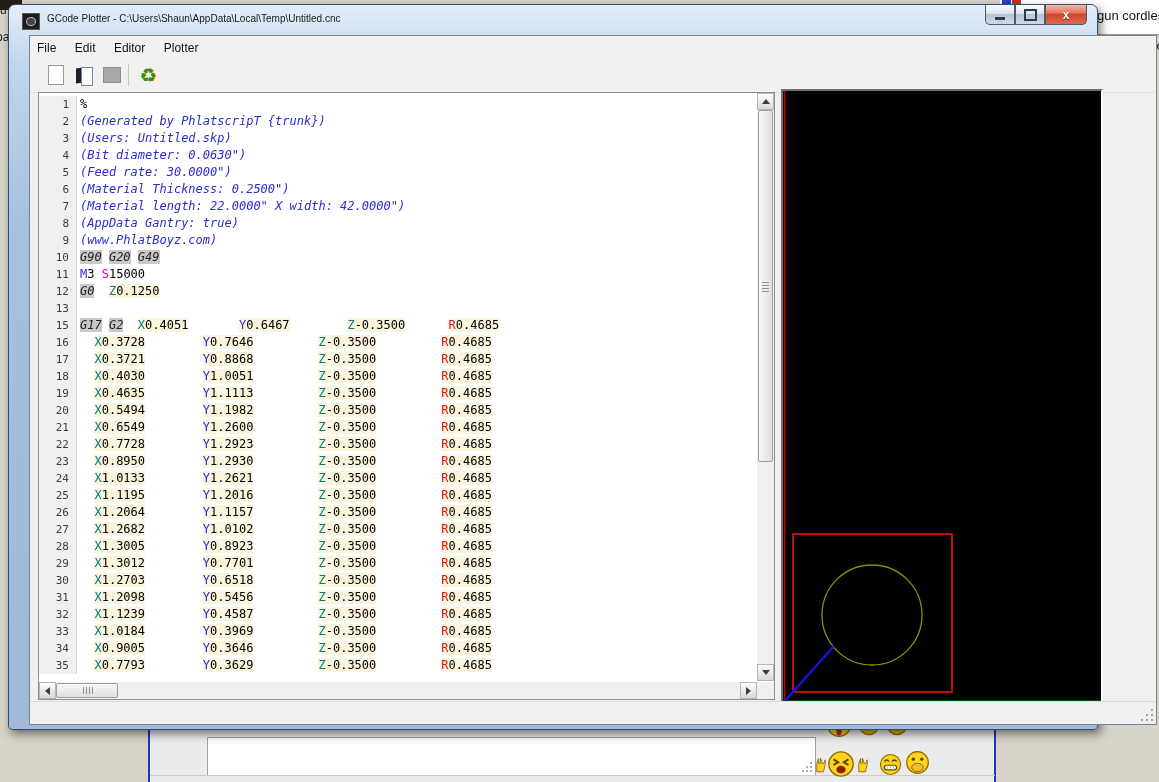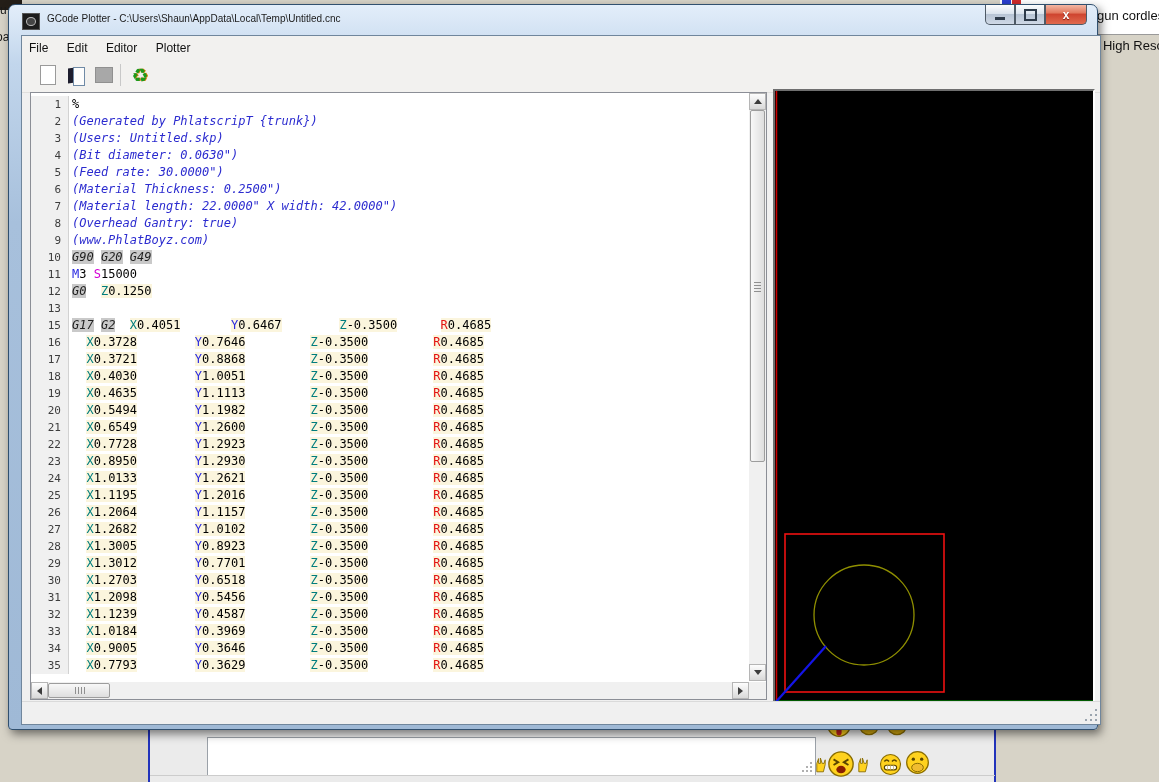--- a/index.html
+++ b/index.html
@@ -35,21 +35,21 @@
   .wbtn{width:30px;height:20px;border:1px solid #4e5a66;border-top:none;box-sizing:border-box;
         display:flex;align-items:center;justify-content:center;
         background:linear-gradient(180deg,#fdfdfd 0%,#dbe4ee 45%,#b7c4d4 50%,#cfd9e6 100%);}
   .wbtn.first{border-radius:0 0 0 5px;}
   .wbtn.close{width:42px;border-radius:0 0 5px 0;
         background:linear-gradient(180deg,#f4b7a4 0%,#e27a60 40%,#cf4530 50%,#e06a4e 100%);}
   .glyph-min{width:10px;height:3px;background:#2e3b4a;margin-top:8px;}
   .glyph-max{width:9px;height:8px;border:2px solid #2e3b4a;}
   .glyph-close{color:#fff;font-weight:bold;font-size:12px;text-shadow:0 1px 1px #7a1a10;}
 
-  #win-inner{left:12px;top:30px;width:1078px;height:688px;background:#f0f0f0;border:1px solid #70869c;box-sizing:content-box;}
+  #win-inner{left:20px;top:30px;width:1078px;height:688px;background:#f0f0f0;border:1px solid #70869c;box-sizing:content-box;padding-left:48px;}
   #menubar{left:0;top:0;right:0;height:24px;background:#f2f1ef;position:absolute;}
   .menu-item{display:inline-block;padding:5px 7px 0 7px;font-size:12px;color:#111;}
   #toolbar{left:0;top:24px;right:0;height:32px;background:#f2f1ef;border-bottom:1px solid #e0dfdd;position:absolute;}
   .tbtn{position:absolute;top:3px;width:24px;height:24px;display:flex;align-items:center;justify-content:center;}
   #tb-sep{left:98px;top:4px;width:1px;height:22px;background:#c8c8c8;position:absolute;}
   .icon-page{width:14px;height:18px;background:#fff;border:1px solid #9a9a9a;}
   .icon-open{width:16px;height:17px;position:relative;}
   .icon-open .back{position:absolute;left:0;top:1px;width:7px;height:15px;background:#1d1d2e;transform:skewY(-8deg);}
   .icon-open .page{position:absolute;left:5px;top:0;width:10px;height:17px;background:#fdfdfd;border:1px solid #6f8aa6;}
   .icon-save{width:16px;height:14px;background:#a8a8a8;border:1px solid #909090;}
@@ -216,21 +216,21 @@
       <div id="editor-panel">
         <div id="code-clip">
           <div id="code-lines">
               <div class="row"><span class="num">1</span><span class="code">%</span></div>
               <div class="row"><span class="num">2</span><span class="code"><span class="cm">(Generated by PhlatscripT {trunk})</span></span></div>
               <div class="row"><span class="num">3</span><span class="code"><span class="cm">(Users: Untitled.skp)</span></span></div>
               <div class="row"><span class="num">4</span><span class="code"><span class="cm">(Bit diameter: 0.0630")</span></span></div>
               <div class="row"><span class="num">5</span><span class="code"><span class="cm">(Feed rate: 30.0000")</span></span></div>
               <div class="row"><span class="num">6</span><span class="code"><span class="cm">(Material Thickness: 0.2500")</span></span></div>
               <div class="row"><span class="num">7</span><span class="code"><span class="cm">(Material length: 22.0000" X width: 42.0000")</span></span></div>
-              <div class="row"><span class="num">8</span><span class="code"><span class="cm">(Overhead Gantry: true)</span></span></div>
+              <div class="row"><span class="num">8</span><span class="code"><span class="cm">(AppData Gantry: true)</span></span></div>
               <div class="row"><span class="num">9</span><span class="code"><span class="cm">(www.PhlatBoyz.com)</span></span></div>
               <div class="row"><span class="num">10</span><span class="code"><span class="g">G90</span> <span class="g">G20</span> <span class="g">G49</span></span></div>
               <div class="row"><span class="num">11</span><span class="code"><span><span class="l-m">M</span>3</span> <span><span class="l-s">S</span>15000</span></span></div>
               <div class="row"><span class="num">12</span><span class="code"><span class="g">G0</span>  <span class="tok"><span class="l-z">Z</span>0.1250</span></span></div>
               <div class="row"><span class="num">13</span></div>
               <div class="row"><span class="num">15</span><span class="code"><span class="g">G17</span> <span class="g">G2</span>  <span class="tok"><span class="l-x">X</span>0.4051</span>       <span class="tok"><span class="l-y">Y</span>0.6467</span>        <span class="tok"><span class="l-z">Z</span>-0.3500</span>      <span class="tok"><span class="l-r">R</span>0.4685</span></span></div>
               <div class="row"><span class="num">16</span><span class="code">  <span class="tok"><span class="l-x">X</span>0.3728</span>        <span class="tok"><span class="l-y">Y</span>0.7646</span>         <span class="tok"><span class="l-z">Z</span>-0.3500</span>         <span class="tok"><span class="l-r">R</span>0.4685</span></span></div>
               <div class="row"><span class="num">17</span><span class="code">  <span class="tok"><span class="l-x">X</span>0.3721</span>        <span class="tok"><span class="l-y">Y</span>0.8868</span>         <span class="tok"><span class="l-z">Z</span>-0.3500</span>         <span class="tok"><span class="l-r">R</span>0.4685</span></span></div>
               <div class="row"><span class="num">18</span><span class="code">  <span class="tok"><span class="l-x">X</span>0.4030</span>        <span class="tok"><span class="l-y">Y</span>1.0051</span>         <span class="tok"><span class="l-z">Z</span>-0.3500</span>         <span class="tok"><span class="l-r">R</span>0.4685</span></span></div>
               <div class="row"><span class="num">19</span><span class="code">  <span class="tok"><span class="l-x">X</span>0.4635</span>        <span class="tok"><span class="l-y">Y</span>1.1113</span>         <span class="tok"><span class="l-z">Z</span>-0.3500</span>         <span class="tok"><span class="l-r">R</span>0.4685</span></span></div>

